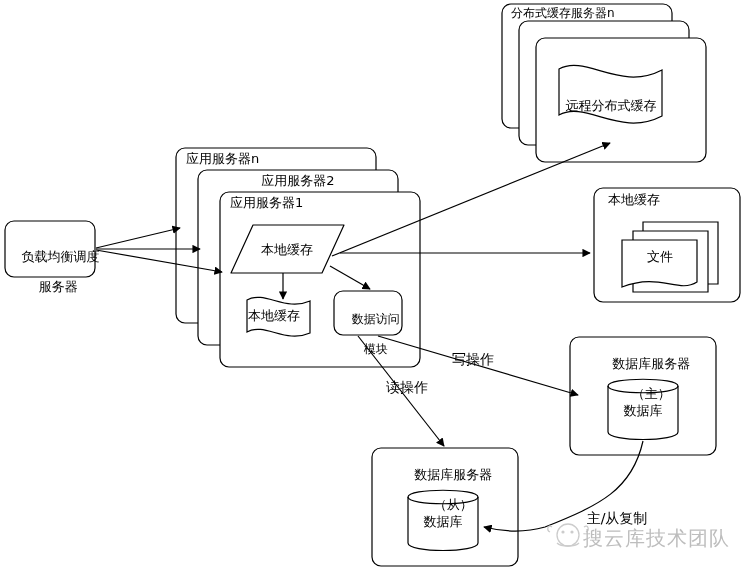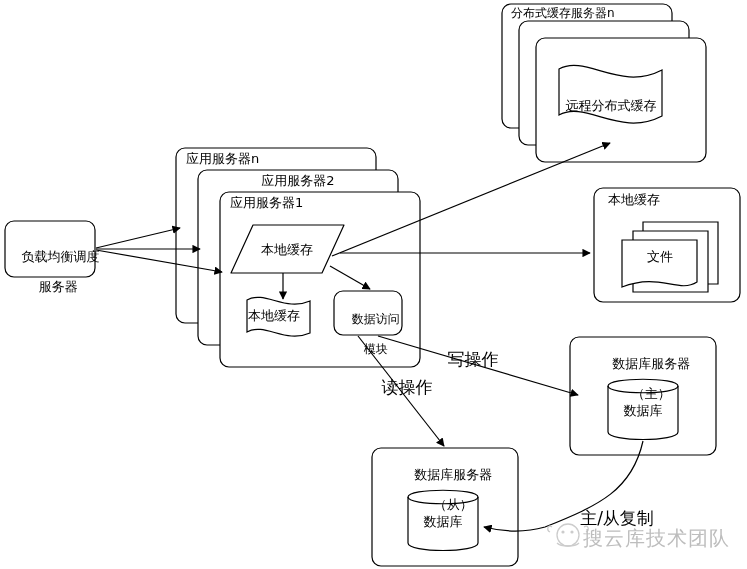--- a/index.html
+++ b/index.html
@@ -25,21 +25,21 @@
   .lbl {
     position: absolute;
     color: #000000;
     font-size: 13px;
     line-height: 15px;
     white-space: pre;
     text-align: center;
     font-family: "DejaVu Sans", "Liberation Sans", sans-serif;
   }
   .lbl.small { font-size: 12px; }
-  .lbl.edge { font-size: 17px; }
+  .lbl.edge { font-size: 14px; }
   .watermark-text {
     position: absolute;
     color: #bdbdbd;
     font-size: 20px;
     letter-spacing: 1px;
     white-space: pre;
     font-family: "DejaVu Sans", "Liberation Sans", sans-serif;
   }
 </style>
 </head>

